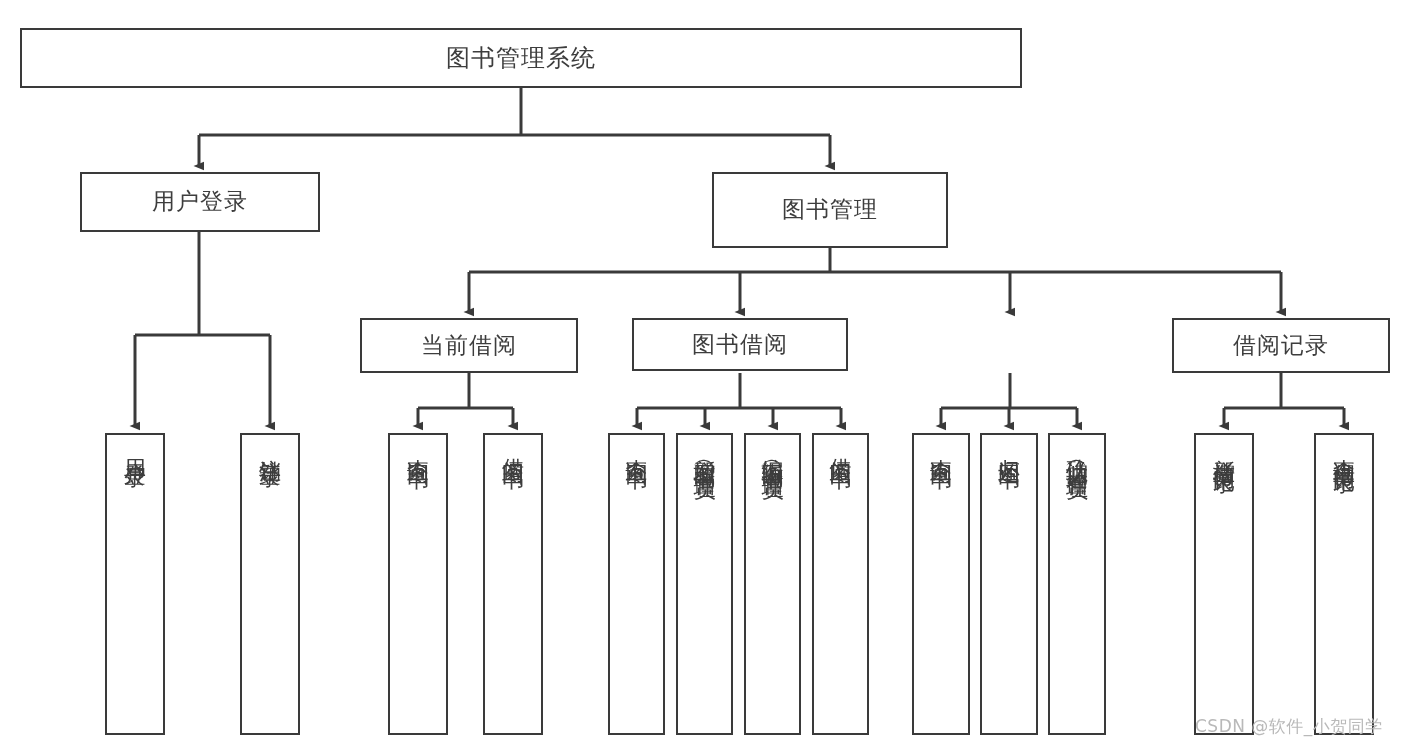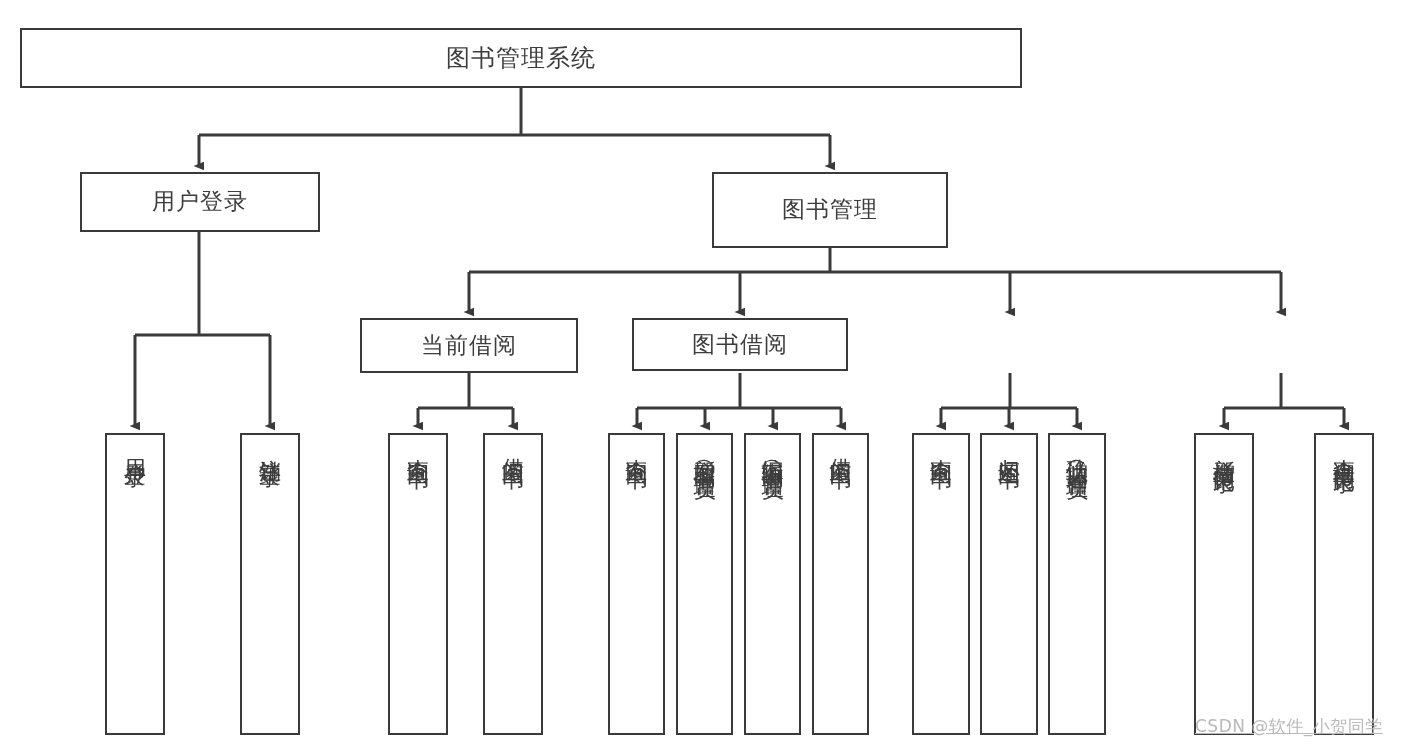--- a/index.html
+++ b/index.html
@@ -138,20 +138,23 @@
   <div class="node horiz" style="left:712px; top:172px; width:236px; height:76px;">
     <span class="label">图书管理</span>
   </div>
 
   <div class="node horiz" style="left:360px; top:318px; width:218px; height:55px;">
     <span class="label">当前借阅</span>
   </div>
   <div class="node horiz" style="left:632px; top:318px; width:216px; height:53px;">
     <span class="label">图书借阅</span>
   </div>
+  <div class="node horiz" style="left:1172px; top:318px; width:218px; height:55px;">
+    <span class="label">借阅记录</span>
+  </div>
 
   <div class="node vert" style="left:105px; top:433px; width:60px; height:302px;">
     <span class="label">用户登录</span>
   </div>
   <div class="node vert" style="left:240px; top:433px; width:60px; height:302px;">
     <span class="label">注销登录</span>
   </div>
 
   <div class="node vert" style="left:388px; top:433px; width:60px; height:302px;">
     <span class="label">查询图书</span>
@@ -183,15 +186,15 @@
     <span class="label">确认归还（管理员）</span>
   </div>
 
   <div class="node vert" style="left:1194px; top:433px; width:60px; height:302px;">
     <span class="label">新增借阅记录</span>
   </div>
   <div class="node vert" style="left:1314px; top:433px; width:60px; height:302px;">
     <span class="label">查询借阅记录</span>
   </div>
 
-  <div class="watermark" style="left:1195px; top:715px;text-decoration:underline;">CSDN @软件_小贺同学</div>
+  <div class="watermark" style="left:1195px; top:715px;">CSDN @软件_小贺同学</div>
 
 </div>
 
 </body></html>

